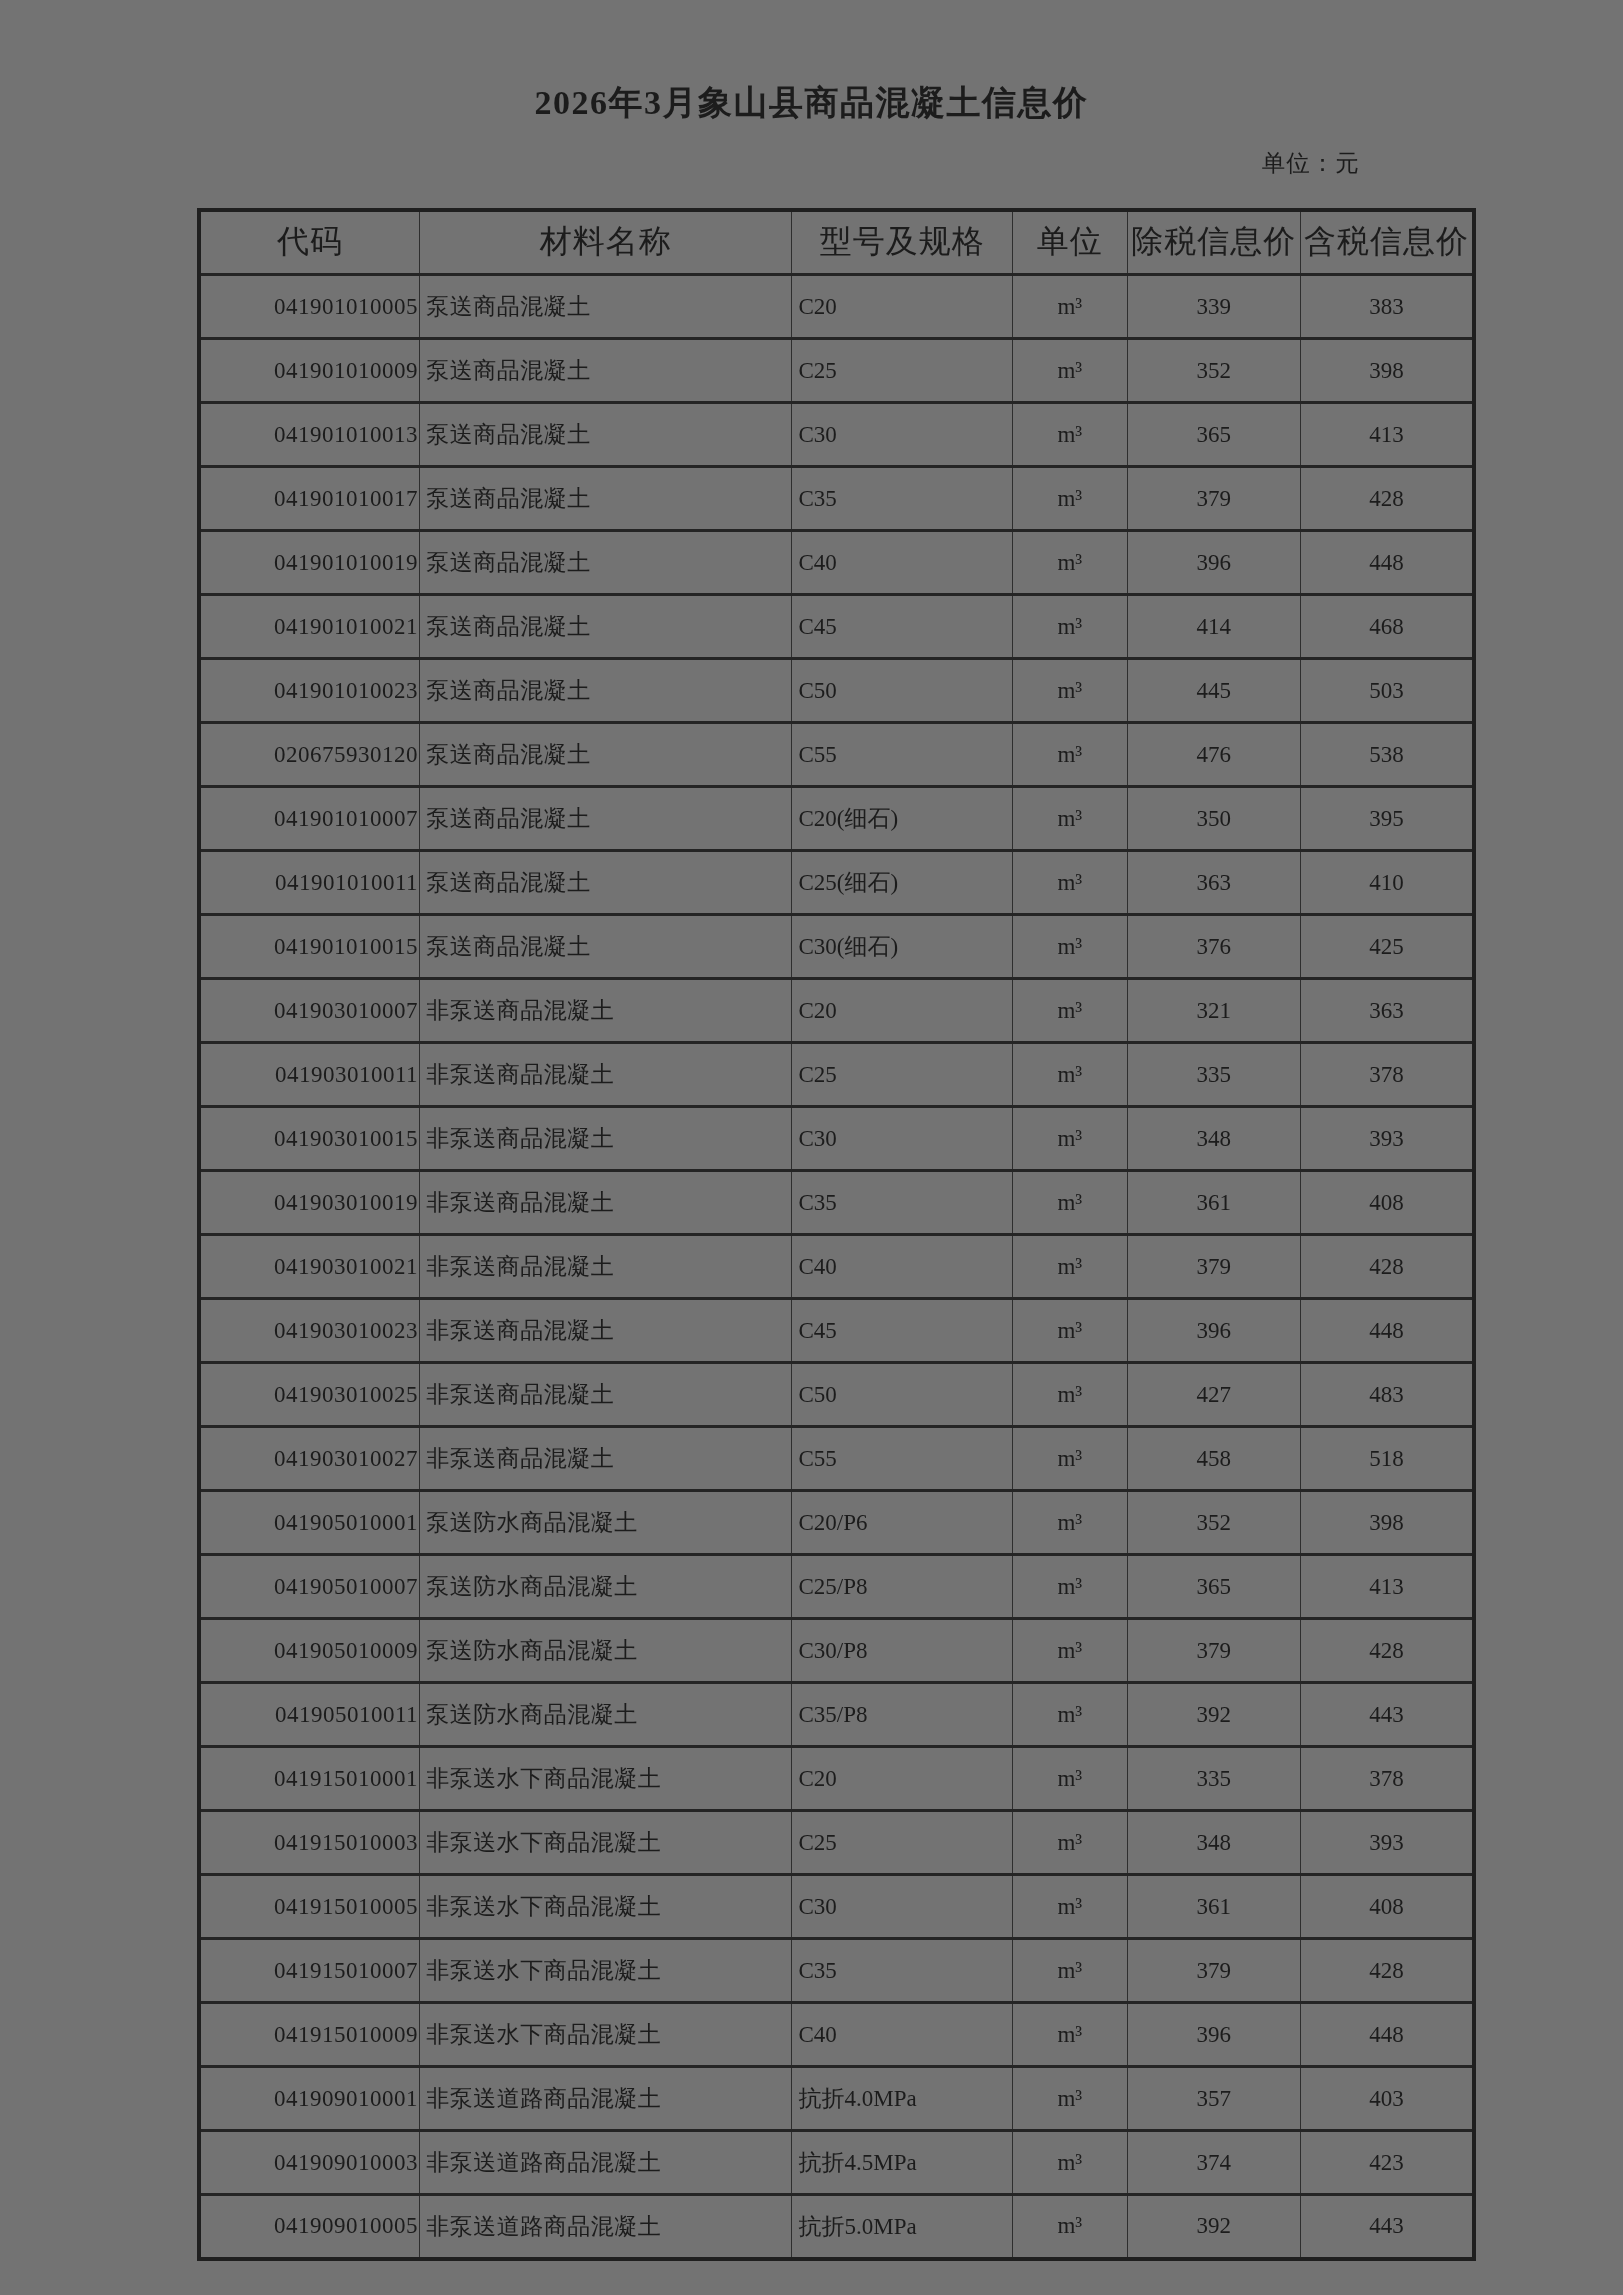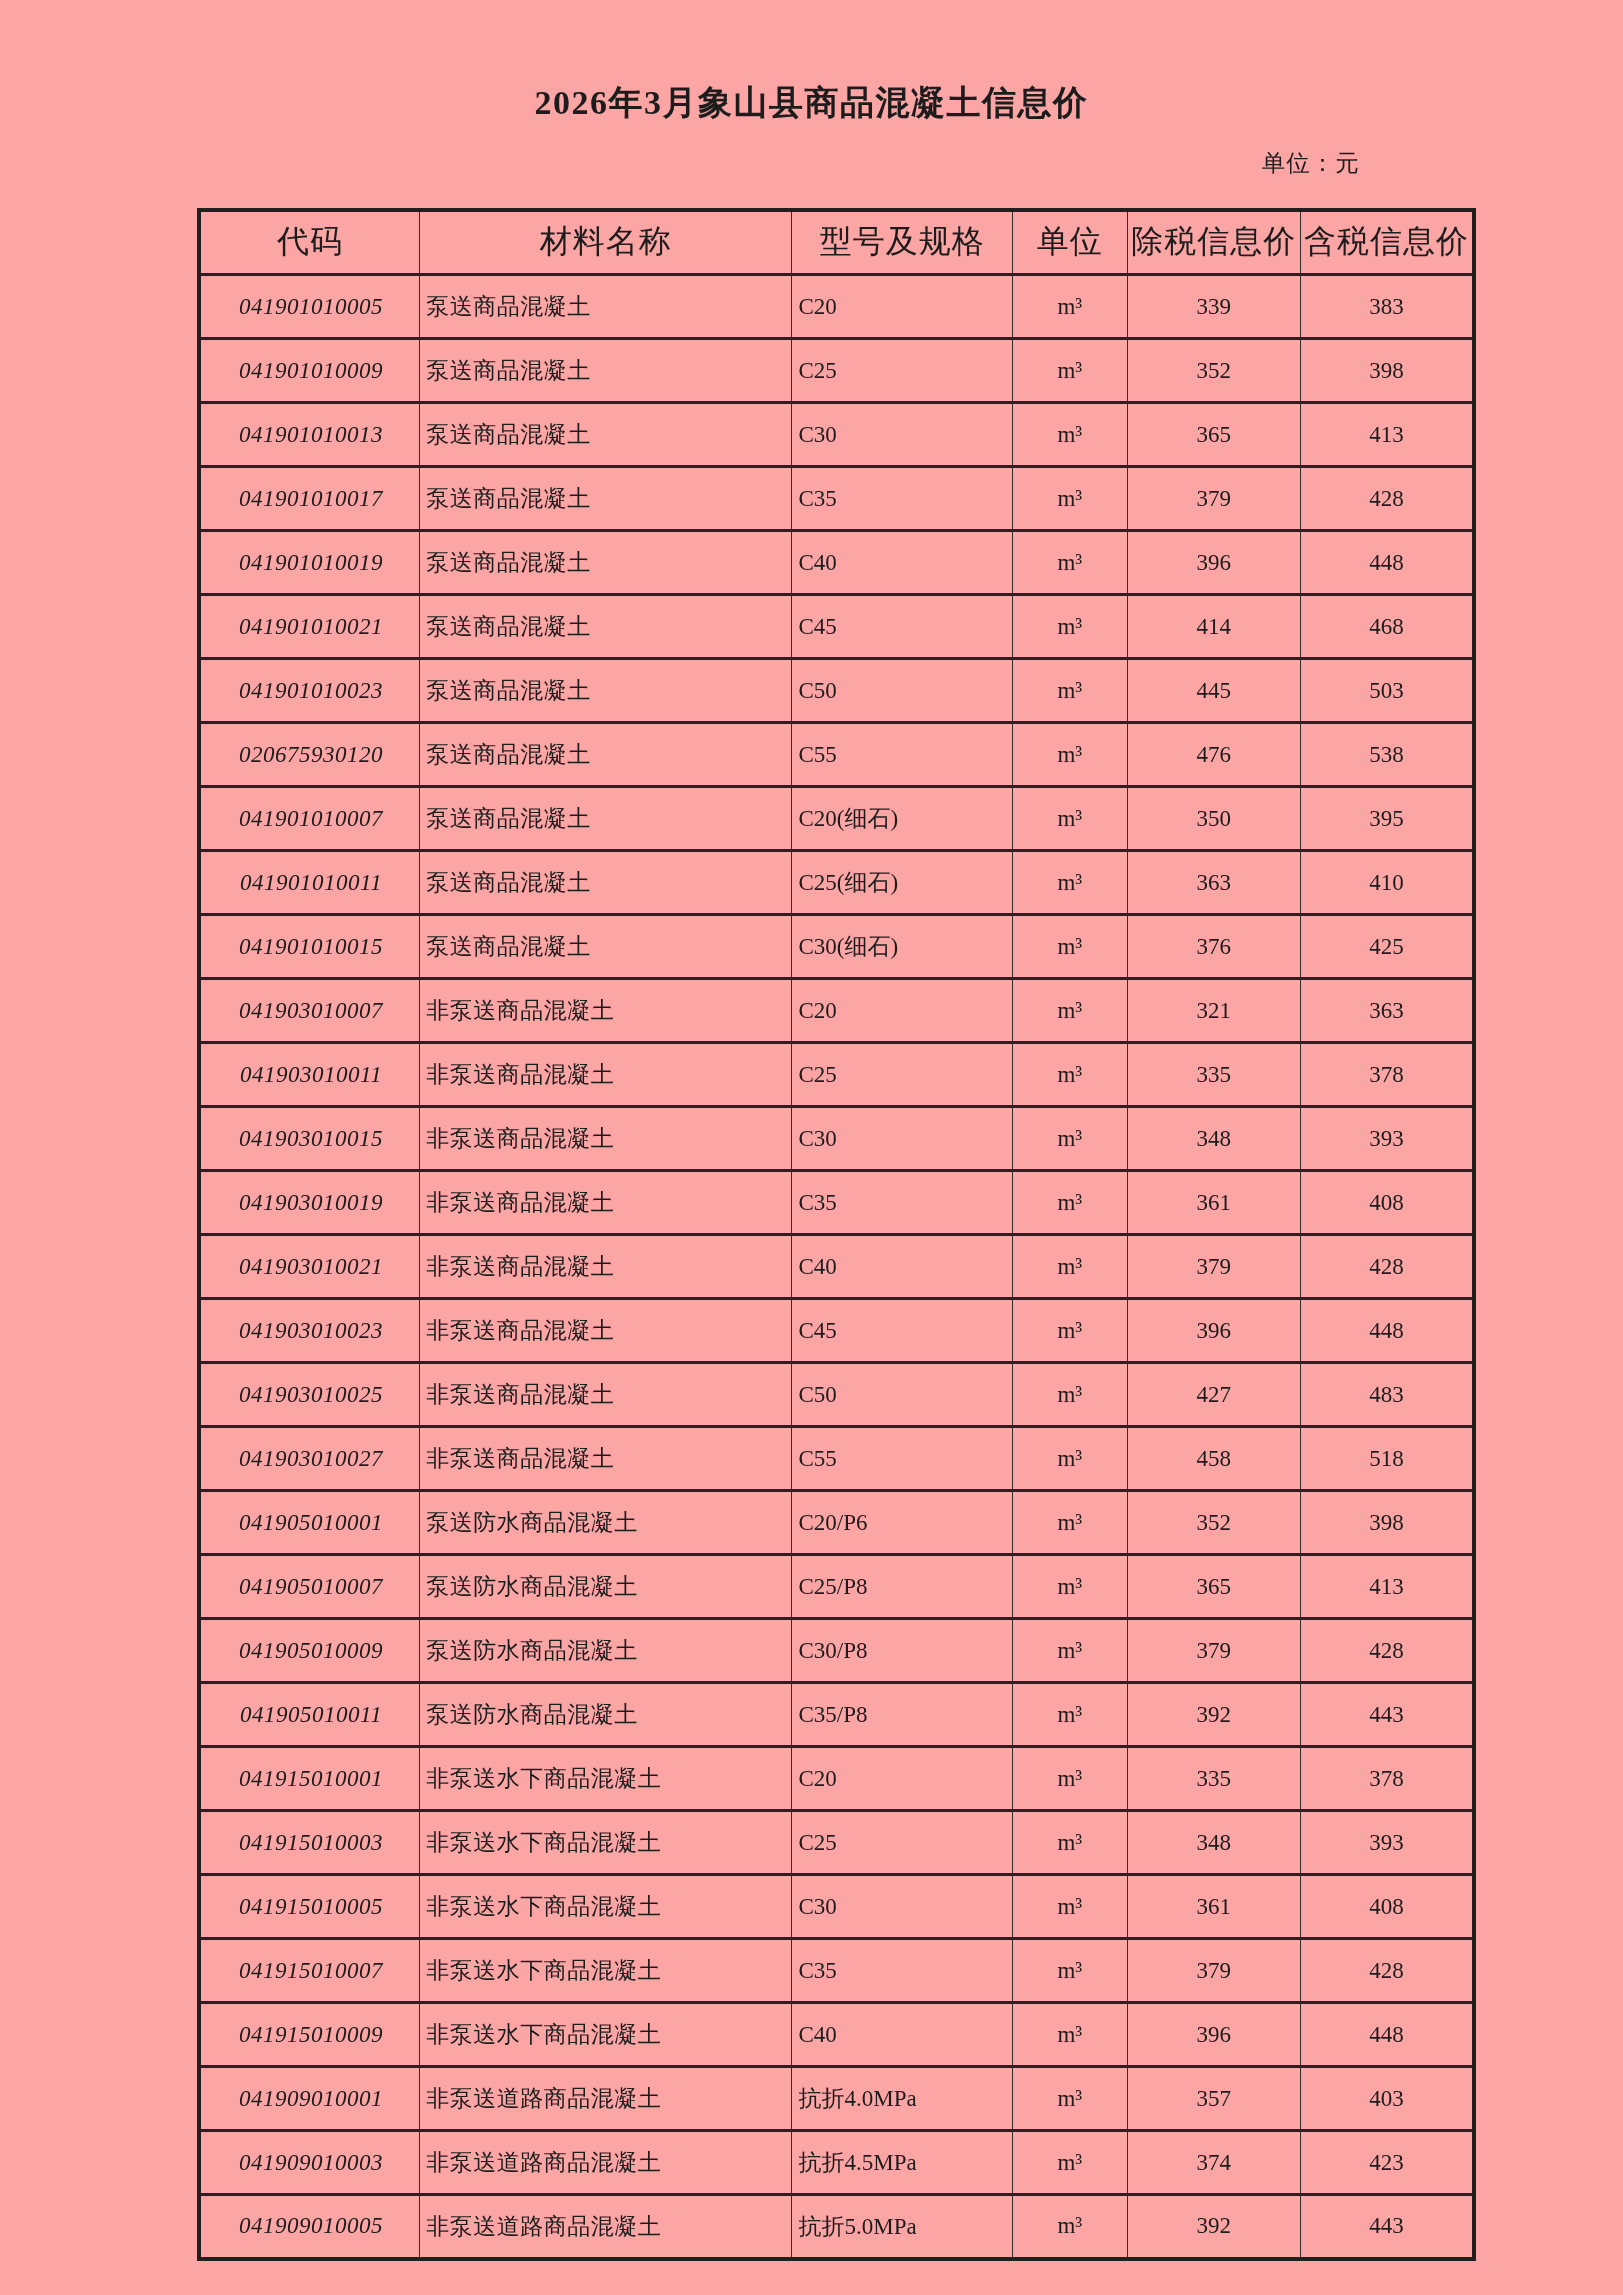--- a/index.html
+++ b/index.html
@@ -11,21 +11,21 @@
   body {
     width: 1623px;
     height: 2295px;
     font-family: "Liberation Serif", "DejaVu Serif", serif;
     color: #1c1c1c;
     position: relative;
   }
   .page {
     width: 1623px;
     height: 2295px;
-    background: #fca5a5;
+    background: #737373;
   }
   .page-title {
     margin: 0;
     padding-top: 86px;
     text-align: center;
     font-size: 34px;
     font-weight: bold;
     letter-spacing: 1.5px;
     line-height: 1;
   }
@@ -69,24 +69,23 @@
     height: 65px;
     font-size: 32px;
     text-align: center;
     letter-spacing: 1px;
   }
   table.price-table td {
     height: 64px;
     font-size: 23px;
   }
   td.cell-code {
-    text-align: center;
+    text-align: right;
     padding-left: 3.1px;
     letter-spacing: 0.5px;
-    font-style: italic;
   }
   td.cell-name {
     text-align: left;
     padding-left: 6.1px;
     letter-spacing: 0.5px;
   }
   td.cell-spec {
     text-align: left;
     padding-left: 6.1px;
     font-family: Liberation Serif, serif;

